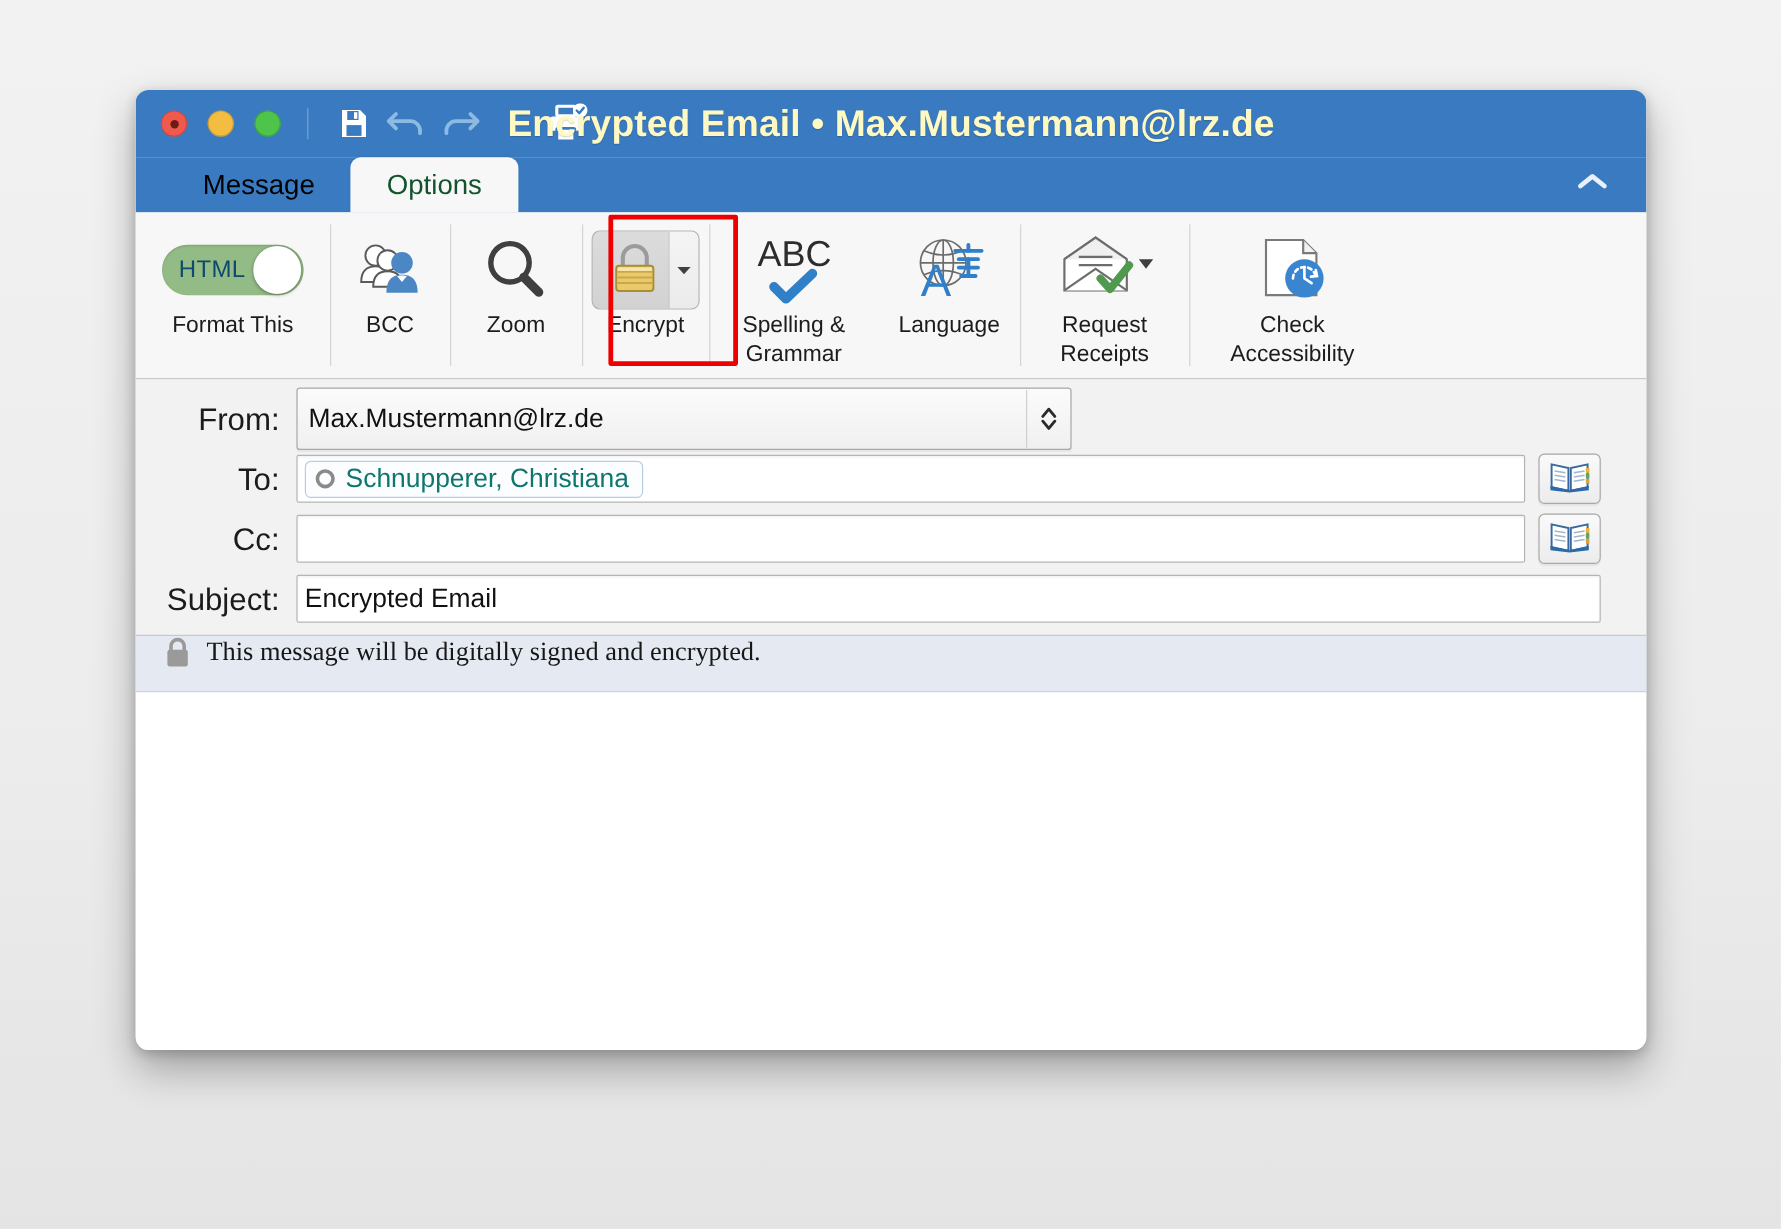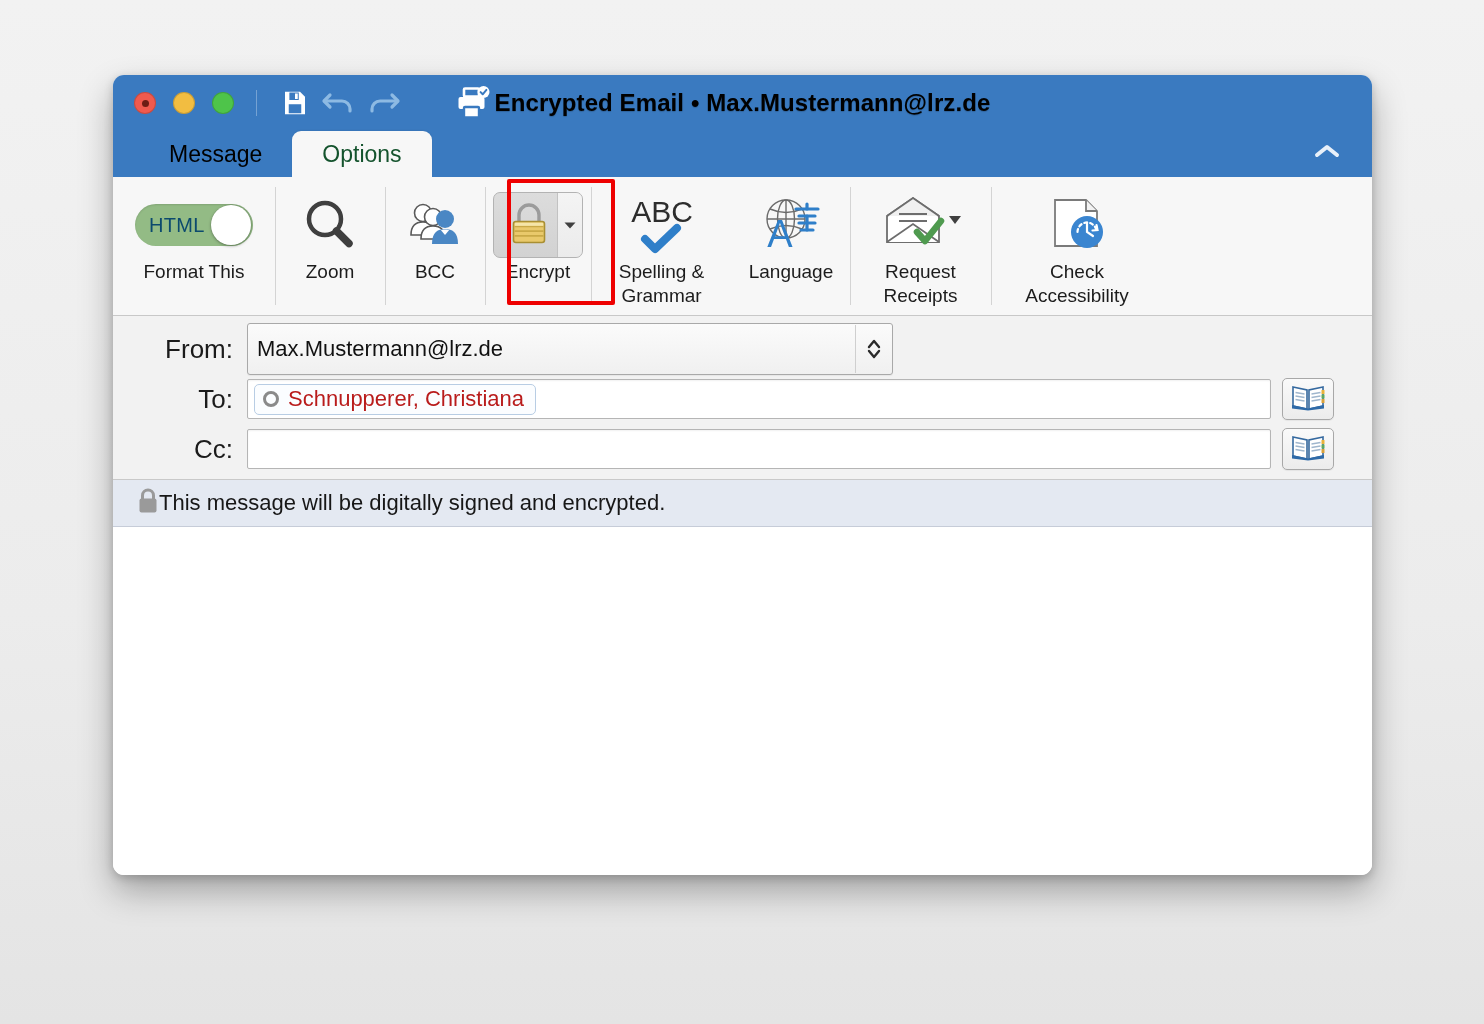--- a/index.html
+++ b/index.html
@@ -49,21 +49,21 @@
 
   .tb-btn { width: 44px; height: 40px; display:flex; align-items:center; justify-content:center; }
   .tb-btn svg { display:block; }
 
   .win-title {
     position: absolute; left: 0; right: 0; top: 0; bottom: 0;
     display:flex; align-items:center; justify-content:center;
     pointer-events: none;
   }
   .win-title span {
-    color: #000000; font-size: 24px; font-weight: bold;
+    color: #fef9c3; font-size: 31px; font-weight: bold;
     letter-spacing: 0.1px;
     text-shadow: 0 1px 1px rgba(0,0,0,0.18);
   }
 
   
   .tabstrip {
     height: 46px; background: #3a7ac0;
     display:flex; align-items:flex-end; position: relative; flex: none;
   }
   .tab {
@@ -190,43 +190,44 @@
     display:flex; align-items:center;
     padding-left: 6px;
     font-size: 22px; color:#111;
     box-shadow: inset 0 1px 2px rgba(0,0,0,0.06);
   }
   .token {
     display:inline-flex; align-items:center; gap: 9px;
     height: 31px; padding: 0 11px 0 8px;
     border: 1px solid #b8cde4; border-radius: 5px;
     background: #fbfdff;
-    font-size: 22px; color:#b91c1c;
+    font-size: 22px; color:#0f766e;
   }
   .token .ring {
     width: 16px; height: 16px; border-radius:50%;
     border: 3px solid #8a8a8a; flex: none;
   }
 
   .abbtn {
     width: 52px; height: 42px; margin-left: 11px; flex: none;
     border: 1px solid #a8a8a8; border-radius: 5px;
     background: linear-gradient(180deg,#fafafa,#ececec);
     display:flex; align-items:center; justify-content:center;
     box-shadow: 0 1px 1px rgba(0,0,0,0.06);
   }
 
   
   .banner {
     background: #e4e9f2;
     border-bottom: 1px solid #c6ccd8;
     height: 47px;
-    display:flex; align-items:center;
-    padding-left: 24px; gap: 0;
+    display:flex; align-items:flex-start;
+    padding-left: 24px; gap: 13px;
     flex: none;
+    font-family: Liberation Serif, serif;
   }
   .banner .btext { font-size: 22px; color:#171717; }
 
   
   .body-area { flex: 1; background: #ffffff; }
 </style>
 </head>
 <body>
 
 <div class="window">
@@ -306,45 +307,45 @@
           <div class="toggle">
             <span class="tlabel">HTML</span>
             <span class="knob"></span>
           </div>
         </div>
         <div class="rlabel">Format This</div>
       </div>
     </div>
 
     <div class="rgroup">
-      <div class="ritem" style="width:110px">
-        <div class="ricon">
-          <svg width="58" height="58" viewBox="0 0 58 58">
-            <circle cx="24" cy="23" r="16" fill="none" stroke="#3f3f3f" stroke-width="4.5"></circle>
-            <path d="M35.5 35 L48 47.5" stroke="#3f3f3f" stroke-width="7.5" stroke-linecap="round"></path>
-          </svg>
-        </div>
-        <div class="rlabel">Zoom</div>
-      </div>
-    </div>
-
-    <div class="rgroup">
       <div class="ritem" style="width:100px">
         <div class="ricon">
           <svg width="64" height="52" viewBox="0 0 64 52">
             <circle cx="20" cy="14" r="8.5" fill="#ffffff" stroke="#5a5a5a" stroke-width="1.6"></circle>
             <path d="M8 36 C8 26 13 23 20 23 C27 23 32 26 32 36 Z" fill="#ffffff" stroke="#5a5a5a" stroke-width="1.6"></path>
             <circle cx="30" cy="18" r="8.5" fill="#ffffff" stroke="#5a5a5a" stroke-width="1.6"></circle>
             <path d="M18 40 C18 30 23 27 30 27 C37 27 42 30 42 40 Z" fill="#ffffff" stroke="#5a5a5a" stroke-width="1.6"></path>
             <circle cx="42" cy="20" r="9" fill="#4a87c4"></circle>
             <path d="M29 45 C29 33 35 30 42 30 C49 30 55 33 55 45 Z" fill="#4a87c4"></path>
             <path d="M38 31.2 L42 36 L46 31.2 C44.8 30.4 39.2 30.4 38 31.2 Z" fill="#ffffff"></path>
           </svg>
         </div>
         <div class="rlabel">BCC</div>
+      </div>
+    </div>
+
+    <div class="rgroup">
+      <div class="ritem" style="width:110px">
+        <div class="ricon">
+          <svg width="58" height="58" viewBox="0 0 58 58">
+            <circle cx="24" cy="23" r="16" fill="none" stroke="#3f3f3f" stroke-width="4.5"></circle>
+            <path d="M35.5 35 L48 47.5" stroke="#3f3f3f" stroke-width="7.5" stroke-linecap="round"></path>
+          </svg>
+        </div>
+        <div class="rlabel">Zoom</div>
       </div>
     </div>
 
     <div class="rgroup">
       <div class="ritem" style="width:106px">
         <div class="ricon">
           <div class="sqbtn split">
             <span style="margin-left:4px">
               <svg width="50" height="52" viewBox="0 0 50 52">
                 <path d="M15 26 V18 a10 10 0 0 1 20 0 V26" fill="none" stroke="#9b9b9b" stroke-width="3.4"></path>
@@ -524,20 +525,28 @@
               </g>
               <rect x="30.5" y="7" width="3" height="4" fill="#e8b33b"></rect>
               <rect x="30.5" y="11.5" width="3" height="4" fill="#5fa85f"></rect>
               <rect x="30.5" y="16" width="3" height="4" fill="#d9a23b"></rect>
             </svg>
           </span>
         </div>
       </div>
     </div>
 
+    <div class="frow">
+      <div class="flabel">Subject:</div>
+      <div class="fctl">
+        <div class="textfield" style="width:1087px; margin-right:14px">
+          <span placeholder="">Encrypted Email</span>
+        </div>
+      </div>
+    </div>
 
   </div>
 
   <div class="banner">
     <span>
       <svg width="22" height="28" viewBox="0 0 22 28">
         <path d="M5.5 12 V8.5 a5.5 5.5 0 0 1 11 0 V12" fill="none" stroke="#9a9a9a" stroke-width="3"></path>
         <rect x="2.5" y="11.5" width="17" height="14" rx="2" fill="#9a9a9a"></rect>
       </svg>
     </span>

